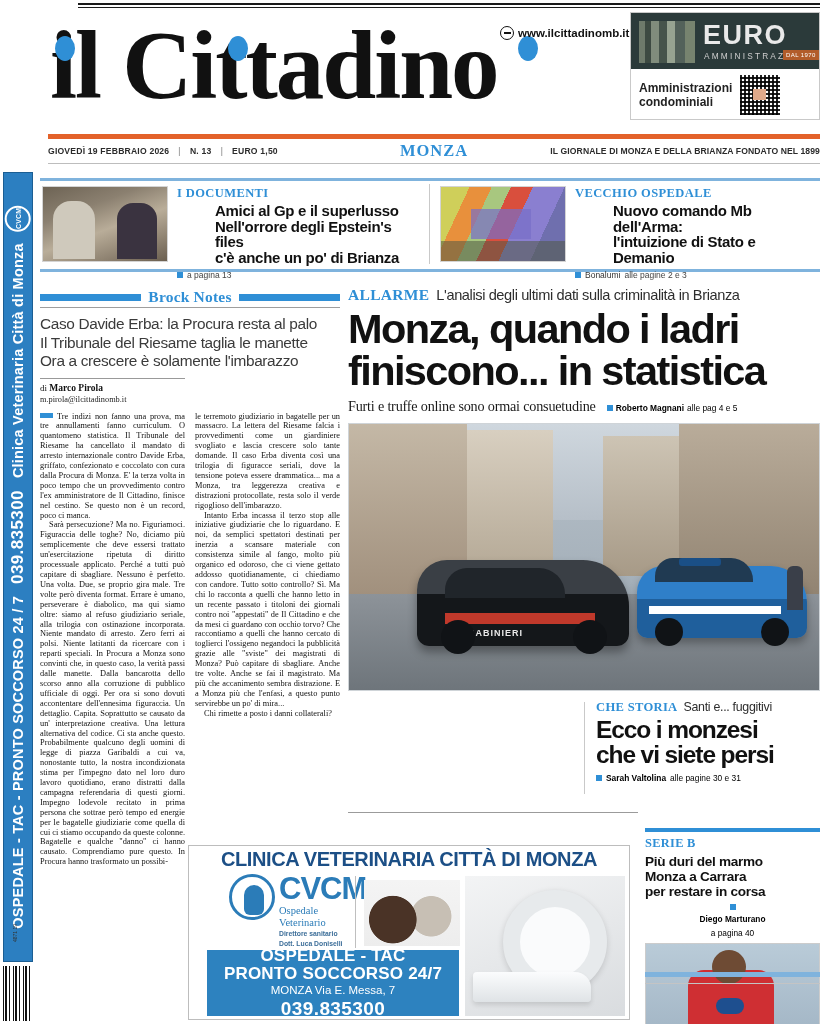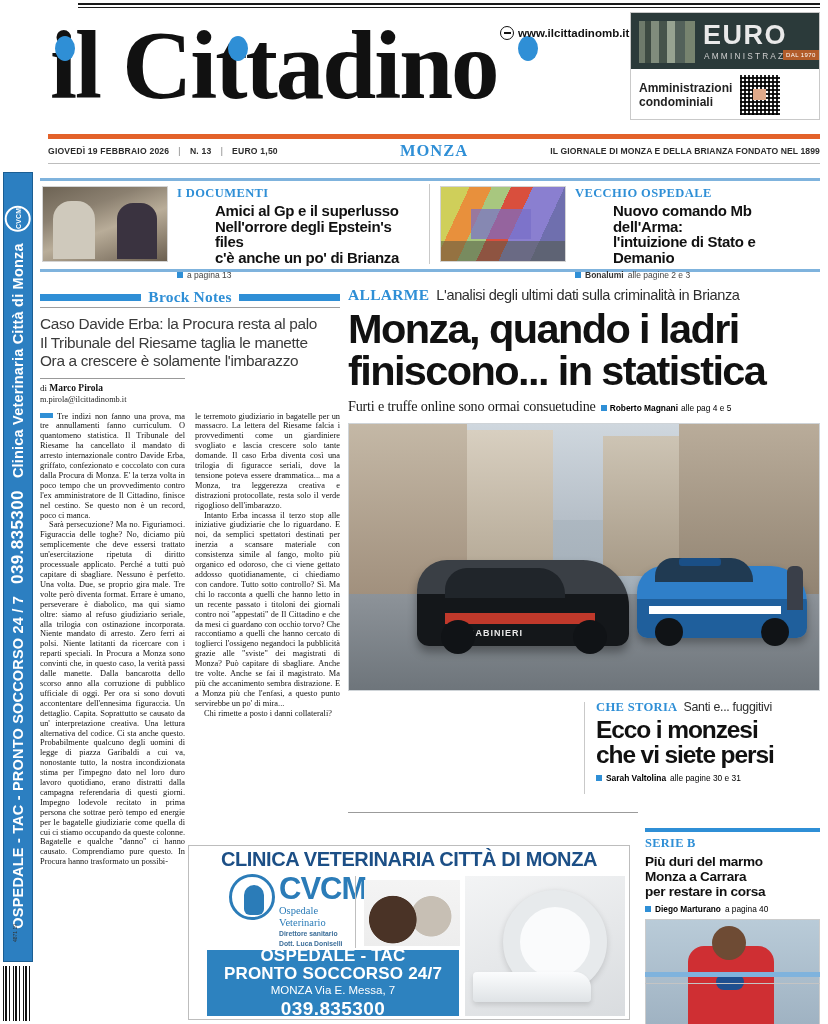--- a/index.html
+++ b/index.html
@@ -107,21 +107,21 @@
   .ph-map{ background:
       linear-gradient(115deg,#cfcf5a 0 18%, #e8903c 18% 32%, #a8c77f 32% 44%, #d94f3d 44% 58%, #8a7fd0 58% 78%, #6f6fae 78% 100%);
       position:relative; overflow:hidden;}
   .ph-map:before{content:"";position:absolute;left:0;bottom:0;width:126px;height:20px;background:rgba(80,90,70,.55);}
   .ph-map:after{content:"";position:absolute;left:30px;top:22px;width:60px;height:30px;background:rgba(120,110,200,.7);}
   .tsr-body{ flex:1; min-width:0; }
   .kicker{ font-family:"Liberation Serif",serif; font-weight:bold; font-size:12.5px; color:#2f8fd6; letter-spacing:.4px; margin-bottom:2px;}
   .tsr-head{ font-size:15px; font-weight:bold; line-height:15.6px; color:#111; letter-spacing:-.3px;margin-left:38px;}
   .ref{ margin-top:5px; font-size:8.5px; color:#333; display:flex; align-items:center; gap:4px;}
   .sq{ width:6px;height:6px;background:#2f8fd6; flex:none; display:inline-block;}
-  .ref b{ font-weight:bold; }
+  .ref b{ font-weight:normal; }
   .ref .plain{ font-weight:normal; color:#444; }
 
   
   .leftcol{ position:absolute; left:40px; top:288px; width:300px; }
   .brock-head{ display:flex; align-items:center; gap:7px; }
   .brock-bar{ height:7px; background:#2f8fd6; flex:1; }
   .brock-title{ font-family:"Liberation Serif",serif; font-weight:bold; font-size:15.5px; color:#2f8fd6; letter-spacing:.2px;}
   .brock-rule{ height:1px; background:#9e9e9e; margin-top:1px; }
   .brock-deck{
     font-family:"Liberation Sans", sans-serif;
@@ -145,21 +145,21 @@
 
   
   .main{ position:absolute; left:348px; top:286px; width:472px; }
   .main-kicker{ display:flex; align-items:baseline; gap:7px; }
   .mk-a{ font-family:"Liberation Serif",serif; font-weight:bold; font-size:15.5px; color:#2f8fd6; letter-spacing:.3px;}
   .mk-b{ font-size:14.6px; color:#2e2e2e; letter-spacing:-.4px;}
   .main-head{
     font-size:41.5px; font-weight:bold; line-height:42px; color:#111;
     letter-spacing:-1.6px; margin-top:4px;
   }
-  .main-deck{ margin-top:6px; display:flex; align-items:baseline; gap:5px; flex-wrap:nowrap;}
+  .main-deck{ margin-top:6px; display:flex; align-items:baseline; gap:11px; flex-wrap:nowrap;}
   .md-text{ font-family:"Liberation Serif",serif; font-size:14.2px; color:#1a1a1a; letter-spacing:-.2px;}
   .md-ref{ font-size:8.4px; display:flex; align-items:center; gap:3px; white-space:nowrap;}
 
   .mainphoto{ margin-top:8px; width:472px; height:268px; position:relative; overflow:hidden;
     background:linear-gradient(#b9c3cc,#97a3ad); border:1px solid #cfd4d8;}
   .sky{ position:absolute; left:0; top:0; width:100%; height:96px;
         background:linear-gradient(#cfd7de,#b6bfc8); }
   .bldgL{ position:absolute; left:0; top:0; width:118px; height:176px;
         background:linear-gradient(180deg,#c4b8a6,#a08f7c); }
   .bldgL2{ position:absolute; left:118px; top:6px; width:86px; height:150px;
@@ -230,21 +230,21 @@
   .ct-ring{ position:absolute; right:18px; top:14px; width:104px; height:104px; border-radius:50%;
      background:#fafbfc; border:17px solid #e7eaec; box-shadow:0 2px 6px rgba(0,0,0,.15);}
   .ct-bed{ position:absolute; left:8px; bottom:14px; width:118px; height:30px;
      background:linear-gradient(#fbfcfd,#dfe3e6); border-radius:4px 16px 4px 4px; box-shadow:0 3px 5px rgba(0,0,0,.12);}
 
   
   .serieb{ position:absolute; left:645px; top:828px; width:175px; }
   .sb-bar{ width:100%; height:4px; background:#2f8fd6; margin-bottom:4px;}
   .sb-kick{ font-family:"Liberation Serif",serif; font-weight:bold; font-size:12.4px; color:#2f8fd6; letter-spacing:.3px;}
   .sb-head{ font-size:13.6px; font-weight:bold; line-height:15px; color:#111; margin-top:3px; letter-spacing:-.3px;}
-  .sb-ref{ margin-top:5px; font-size:8.3px; display:flex; align-items:center; gap:4px;}
+  .sb-ref{ margin-top:5px; font-size:8.3px; display:flex; align-items:center; gap:4px;flex-direction:column;}
   .sb-photo{ margin-top:5px; width:175px; height:108px; position:relative; overflow:hidden;
      background:linear-gradient(#b9cbd8,#9fb2c2); border:1px solid #ccc;}
   .sb-player{ position:absolute; left:42px; top:26px; width:86px; height:82px; background:#cf2f33; border-radius:16px 16px 0 0;}
   .sb-head2{ position:absolute; left:66px; top:6px; width:34px; height:34px; border-radius:50%; background:#6e4b34;}
   .sb-badge{ position:absolute; left:70px; top:54px; width:28px; height:16px; background:#1e4f8f; border-radius:8px;}
   .sb-line{ position:absolute; left:645px; top:972px; width:175px; height:5px; background:#7fb3dd;}
   .sb-line2{ position:absolute; left:645px; top:983px; width:175px; height:1px; background:#c4c4c4;}
 </style>
 </head>
 <body>

